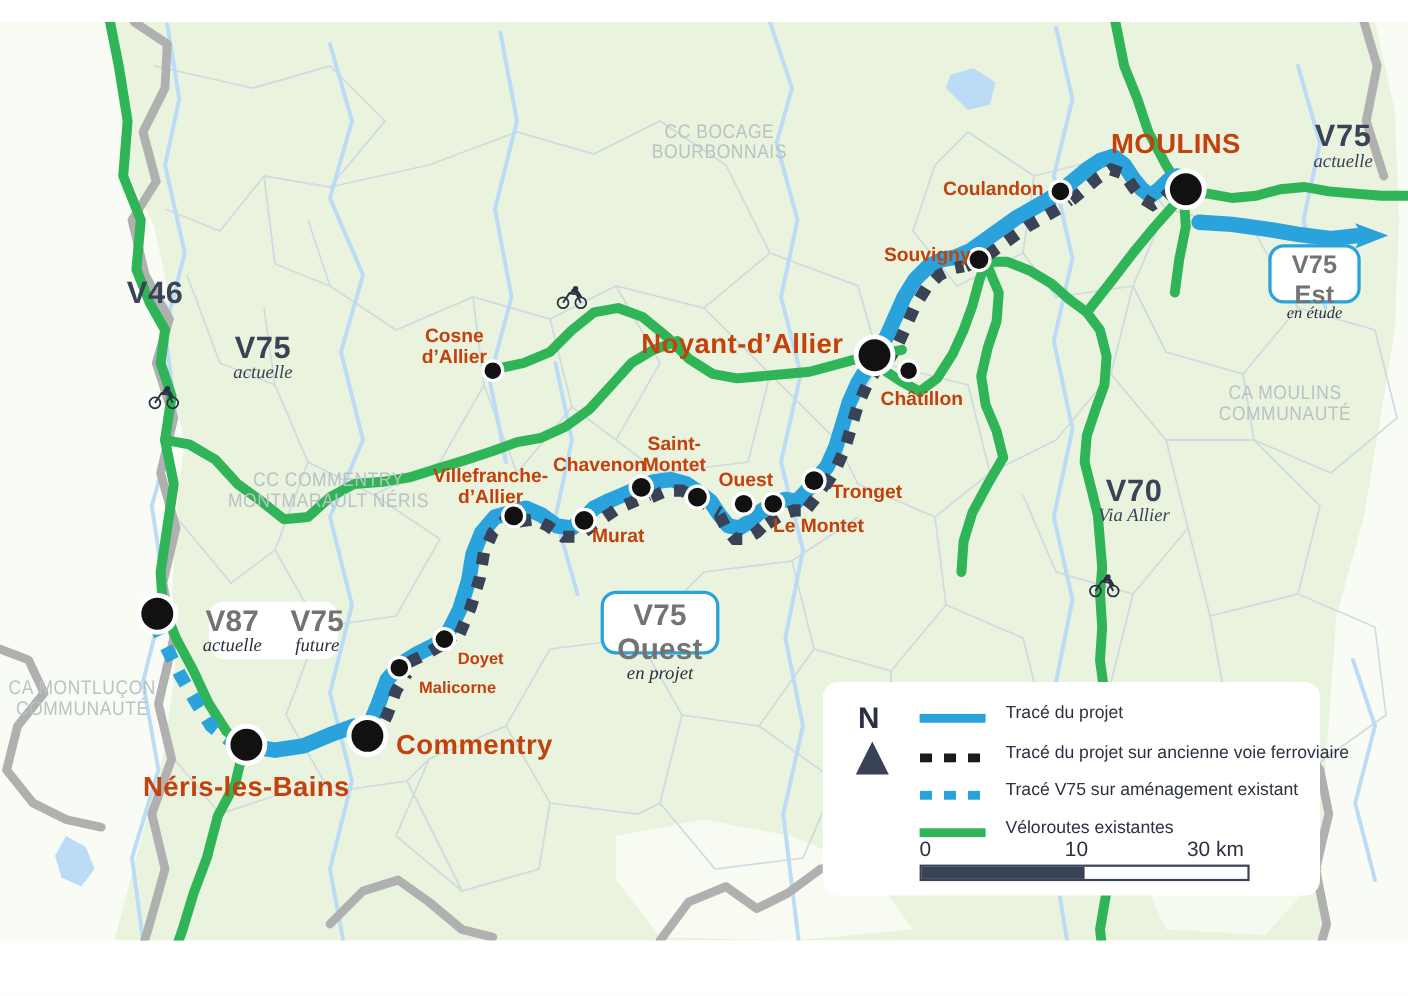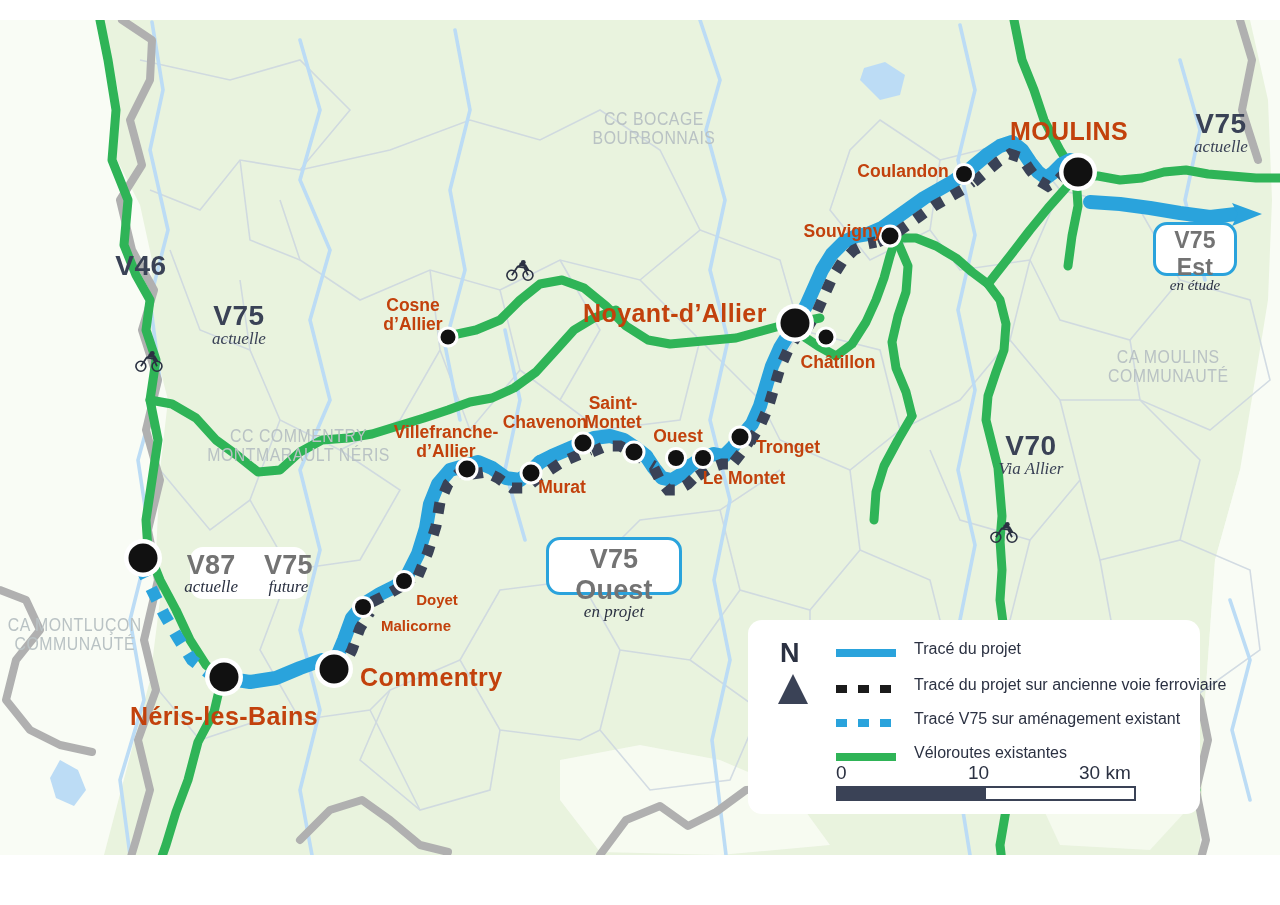--- a/index.html
+++ b/index.html
@@ -400,21 +400,21 @@
       <div class="bnum">V87</div>
       <div class="bsub">actuelle</div>
     </div>
     <div class="divider"></div>
     <div class="half">
       <div class="bnum">V75</div>
       <div class="bsub">future</div>
     </div>
   </div>
 
-  <div class="badge outlined" style="left:546px;top:537px;width:136px;height:58px;padding-top:4px;">
+  <div class="badge outlined" style="left:546px;top:537px;width:108px;height:58px;padding-top:4px;">
     <div class="bnum">V75 Ouest</div>
     <div class="bsub">en projet</div>
   </div>
 
   <div class="badge outlined" style="left:1153px;top:222px;width:84px;height:54px;padding-top:2px;">
     <div class="bnum" style="font-size:23px;">V75 Est</div>
     <div class="bsub" style="font-size:15px;">en étude</div>
   </div>
 
   <div id="legend">

